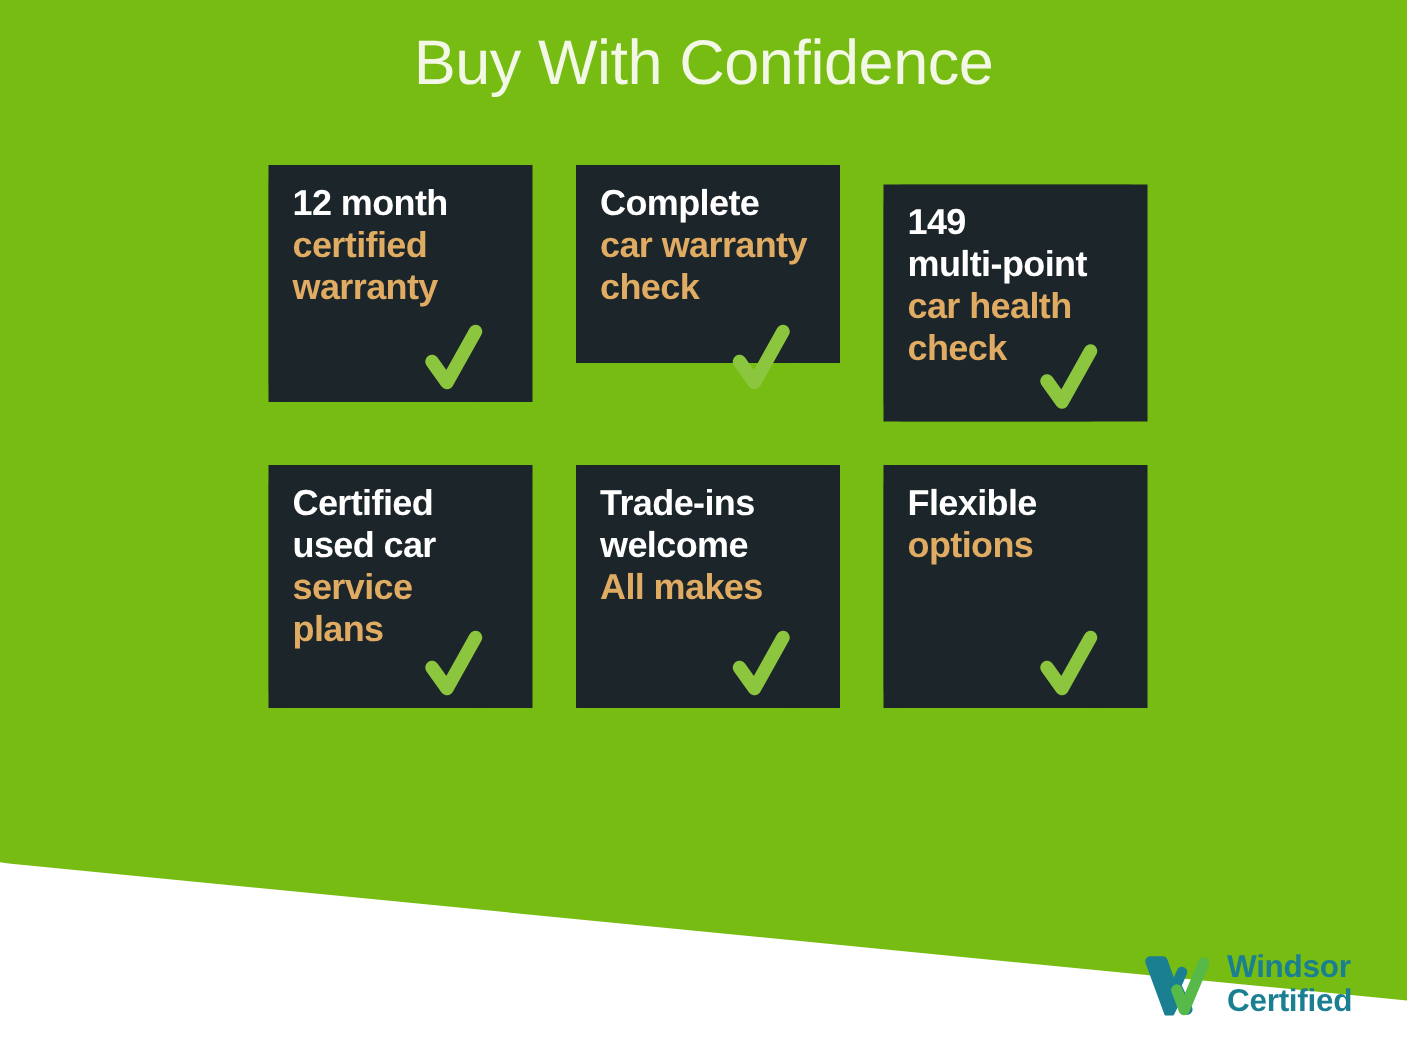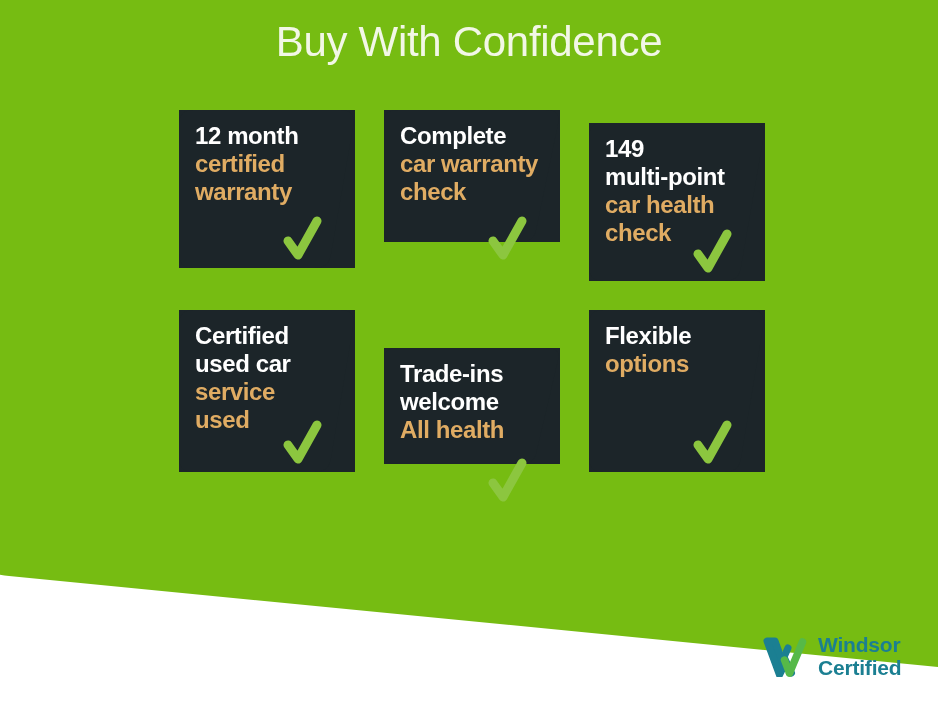--- a/index.html
+++ b/index.html
@@ -82,21 +82,21 @@
     width: 40px;
     height: 46px;
   }
   .tick svg { display: block; width: 100%; height: 100%; }
 
   
   #card-0 { left: 179px; top: 110px; height: 158px; }
   #card-1 { left: 384px; top: 110px; height: 132px; }
   #card-2 { left: 589px; top: 110px; height: 158px; margin-top: 13px; }
   #card-3 { left: 179px; top: 310px; height: 162px; }
-  #card-4 { left: 384px; top: 310px; height: 116px; margin-top: 38px; }
+  #card-4 { left: 384px; top: 310px; height: 162px; }
   #card-5 { left: 589px; top: 310px; height: 162px; }
 
   
   #logo {
     position: absolute;
     left: 763px;
     top: 628px;
     width: 165px;
     height: 56px;
     display: flex;
@@ -185,40 +185,40 @@
       <div class="card-inner">
         <div class="card-shape">
           <svg viewBox="0 0 176 162" preserveAspectRatio="none" xmlns="http://www.w3.org/2000/svg">
             <path d="M 14 0 L 162 0 Q 176 0 174.5 14 L 152 148 Q 150 162 136 162 L 14 162 Q 0 162 0 148 L 0 14 Q 0 0 14 0 Z" fill="#1c2529"></path>
           </svg>
         </div>
         <div class="card-text">
           <span class="line-white">Certified</span>
           <span class="line-white">used car</span>
           <span class="line-gold">service</span>
-          <span class="line-gold">used</span>
+          <span class="line-gold">plans</span>
         </div>
         <div class="tick" style="left: 104px; top: 110px;">
           <svg viewBox="0 0 40 46" xmlns="http://www.w3.org/2000/svg">
             <path d="M5 25 L15 39 L34 5" fill="none" stroke="#8cc63f" stroke-width="9" stroke-linecap="round" stroke-linejoin="round"></path>
           </svg>
         </div>
       </div>
     </div>
   <div class="card" id="card-4">
       <div class="card-inner">
         <div class="card-shape">
           <svg viewBox="0 0 176 162" preserveAspectRatio="none" xmlns="http://www.w3.org/2000/svg">
             <path d="M 14 0 L 162 0 Q 176 0 174.5 14 L 152 148 Q 150 162 136 162 L 14 162 Q 0 162 0 148 L 0 14 Q 0 0 14 0 Z" fill="#1c2529"></path>
           </svg>
         </div>
         <div class="card-text">
           <span class="line-white">Trade-ins</span>
           <span class="line-white">welcome</span>
-          <span class="line-gold">All health</span>
+          <span class="line-gold">All makes</span>
         </div>
         <div class="tick" style="left: 104px; top: 110px;">
           <svg viewBox="0 0 40 46" xmlns="http://www.w3.org/2000/svg">
             <path d="M5 25 L15 39 L34 5" fill="none" stroke="#8cc63f" stroke-width="9" stroke-linecap="round" stroke-linejoin="round"></path>
           </svg>
         </div>
       </div>
     </div>
   <div class="card" id="card-5">
       <div class="card-inner">

